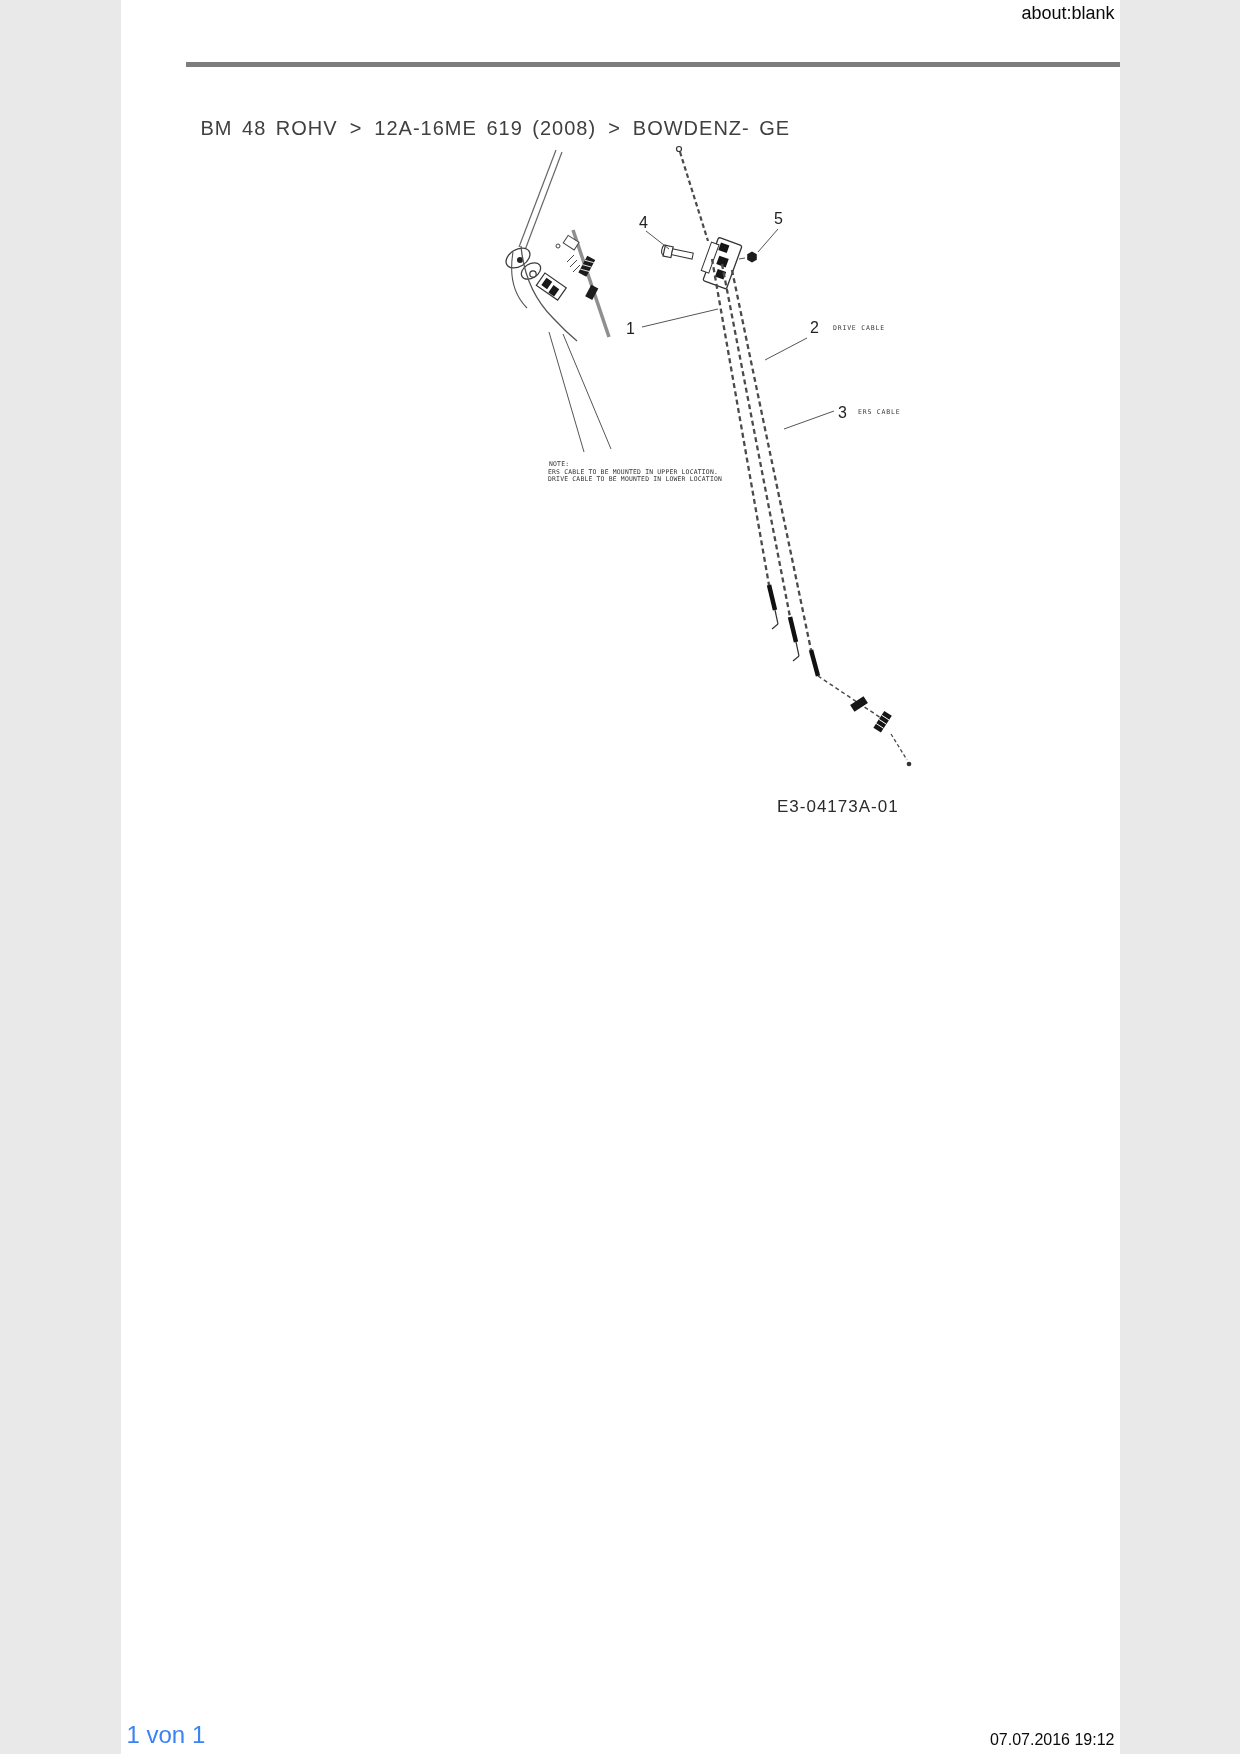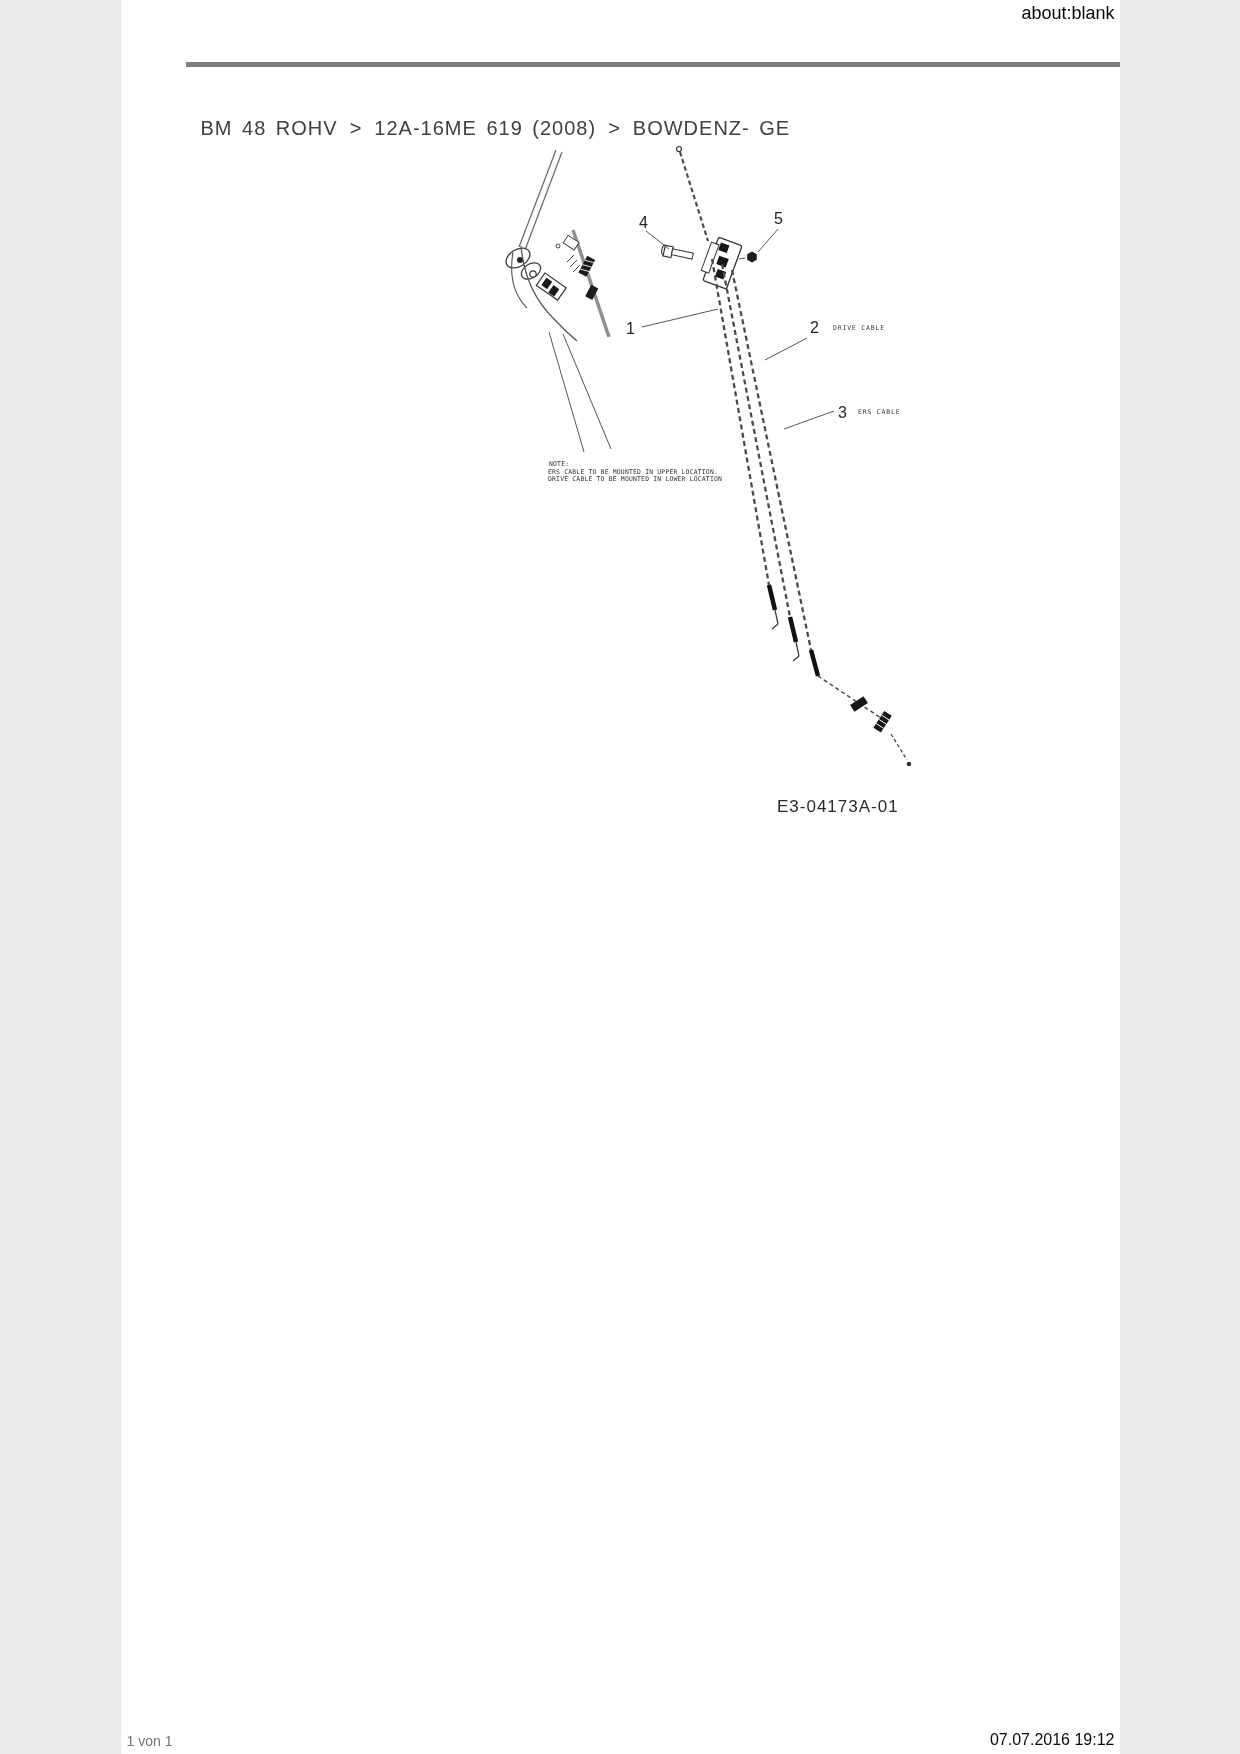--- a/index.html
+++ b/index.html
@@ -22,21 +22,21 @@
     background:#7d7d7d;
   }
   .breadcrumb{
     position:absolute;left:80px;top:101px;
     font-size:20px;letter-spacing:1px;word-spacing:3px;
     color:#404040;white-space:nowrap;margin-top:16px;
   }
   .breadcrumb .sep{margin:0 12px;}
   .footer-left{
     position:absolute;left:6px;bottom:5px;
-    font-size:14px;color:#737373;
+    font-size:24px;color:#3b82f6;
   }
   .footer-right{
     position:absolute;right:5px;bottom:5px;
     font-size:16px;color:#0a0a0a;
   }
   svg{position:absolute;left:0;top:0;}
   .callout-num{
     font-family:"Liberation Sans", sans-serif;
     font-size:16px;fill:#222;
   }

